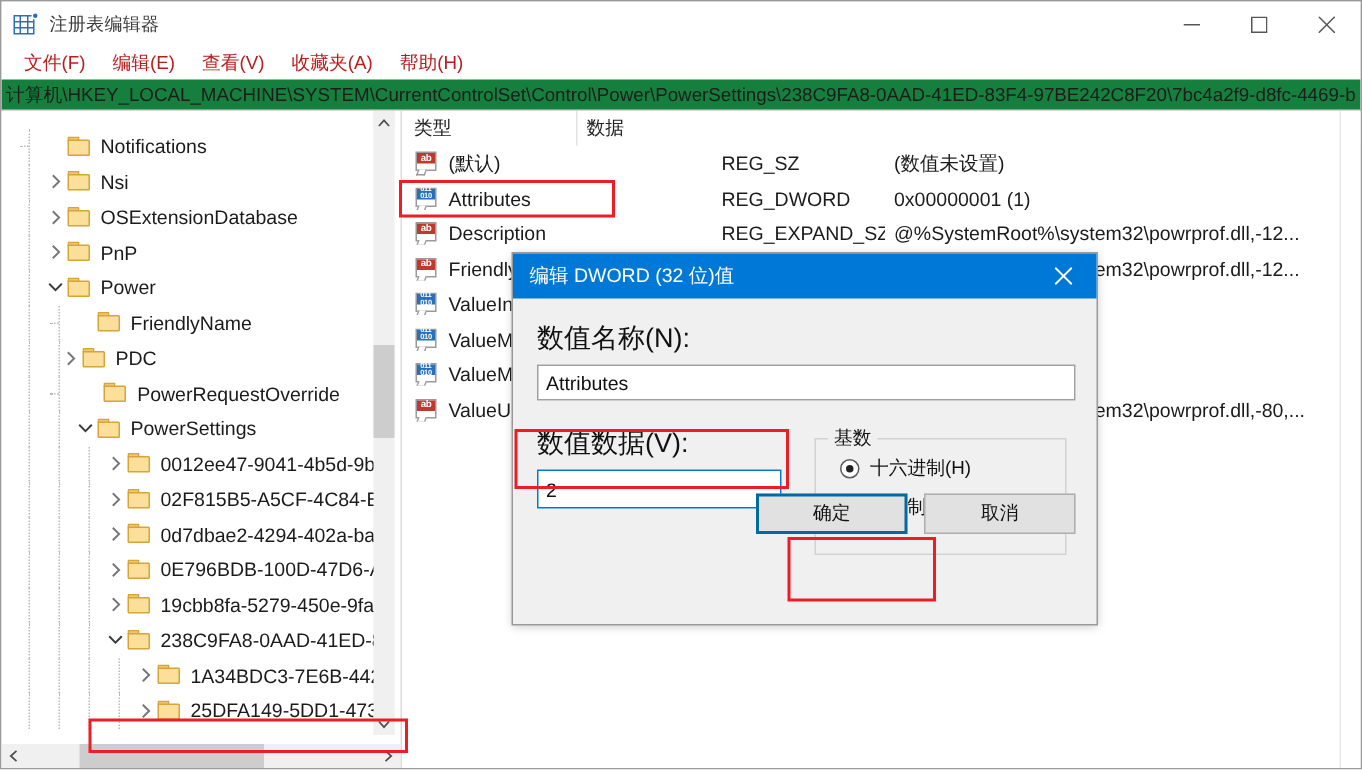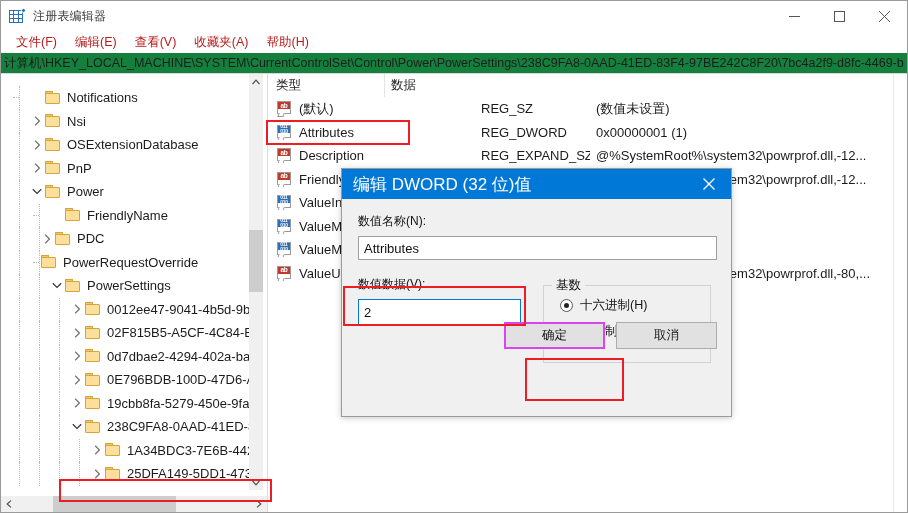--- a/index.html
+++ b/index.html
@@ -237,26 +237,26 @@
     width: 391px; height: 249px;
     background: #f0f0f0;
     border: 1px solid #9a9a9a;
     box-shadow: 0 1px 6px rgba(0,0,0,.22);
   }
   .dlg-title {
     height: 30px; background: #0078d7;
     display: flex; align-items: center; justify-content: space-between;
     padding-left: 11px;
   }
-  .dlg-title-text { color: #ffffff; font-size: 17px; text-align: right; }
+  .dlg-title-text { color: #ffffff; font-size: 13px; text-align: right; }
   .dlg-close {
     width: 45px; height: 30px; display: flex; align-items: center; justify-content: center;
   }
   .dlg-body { position: relative; padding: 14px 16px 0 16px; }
-  .fld-label { font-size: 12px; color: #111; margin-bottom: 6px; }
+  .fld-label { font-size: 18px; color: #111; margin-bottom: 6px; }
   .text-input {
     width: 359px; height: 24px;
     background: #ffffff; border: 1px solid #a0a0a0;
     font-size: 13px; color: #111;
     padding: 0 5px; line-height: 22px;
     font-family: "Liberation Sans", sans-serif;
     outline: none;
   }
   .row2 { display: flex; margin-top: 16px; }
   .col-left { width: 175px; }
@@ -297,21 +297,21 @@
     position: absolute; right: 14px; bottom: 14px;
     display: flex; gap: 11px;
   }
   .btn {
     width: 101px; height: 27px;
     background: #e1e1e1; border: 1px solid #adadad;
     font-size: 12.5px; color: #111;
     display: flex; align-items: center; justify-content: center;
     font-family: "Liberation Sans", sans-serif;
   }
-  .btn.default { border: 2px solid #d946ef; background: #e1e1e1; }
+  .btn.default { border: 2px solid #0369a1; background: #e1e1e1; }
 
   
   .redbox {
     position: absolute;
     border: 2px solid #ee1c25;
     pointer-events: none;
     z-index: 50;
   }
 </style>
 </head>
@@ -451,21 +451,21 @@
               <svg width="7" height="10" viewBox="0 0 7 10">
                 <path d="M1.2 0.8 L5.4 5 L1.2 9.2" fill="none" stroke="#767676" stroke-width="1.3"></path>
               </svg>
             </span>
             <span class="folder">
               <span class="tab"></span>
               <span class="body"></span>
             </span>
             <span class="tree-label">PDC</span>
           </div>
-          <div class="tree-row" style="padding-left: 18px;">
+          <div class="tree-row" style="padding-left: 18px; justify-content: center;">
             <div class="guide" style="left: 12px;"></div>
             <div class="guide" style="left: 32px;"></div>
             <span class="elbow" style="left: 26px;"></span>
             <span class="twisty"></span>
             <span class="folder">
               <span class="tab"></span>
               <span class="body"></span>
             </span>
             <span class="tree-label">PowerRequestOverride</span>
           </div>

